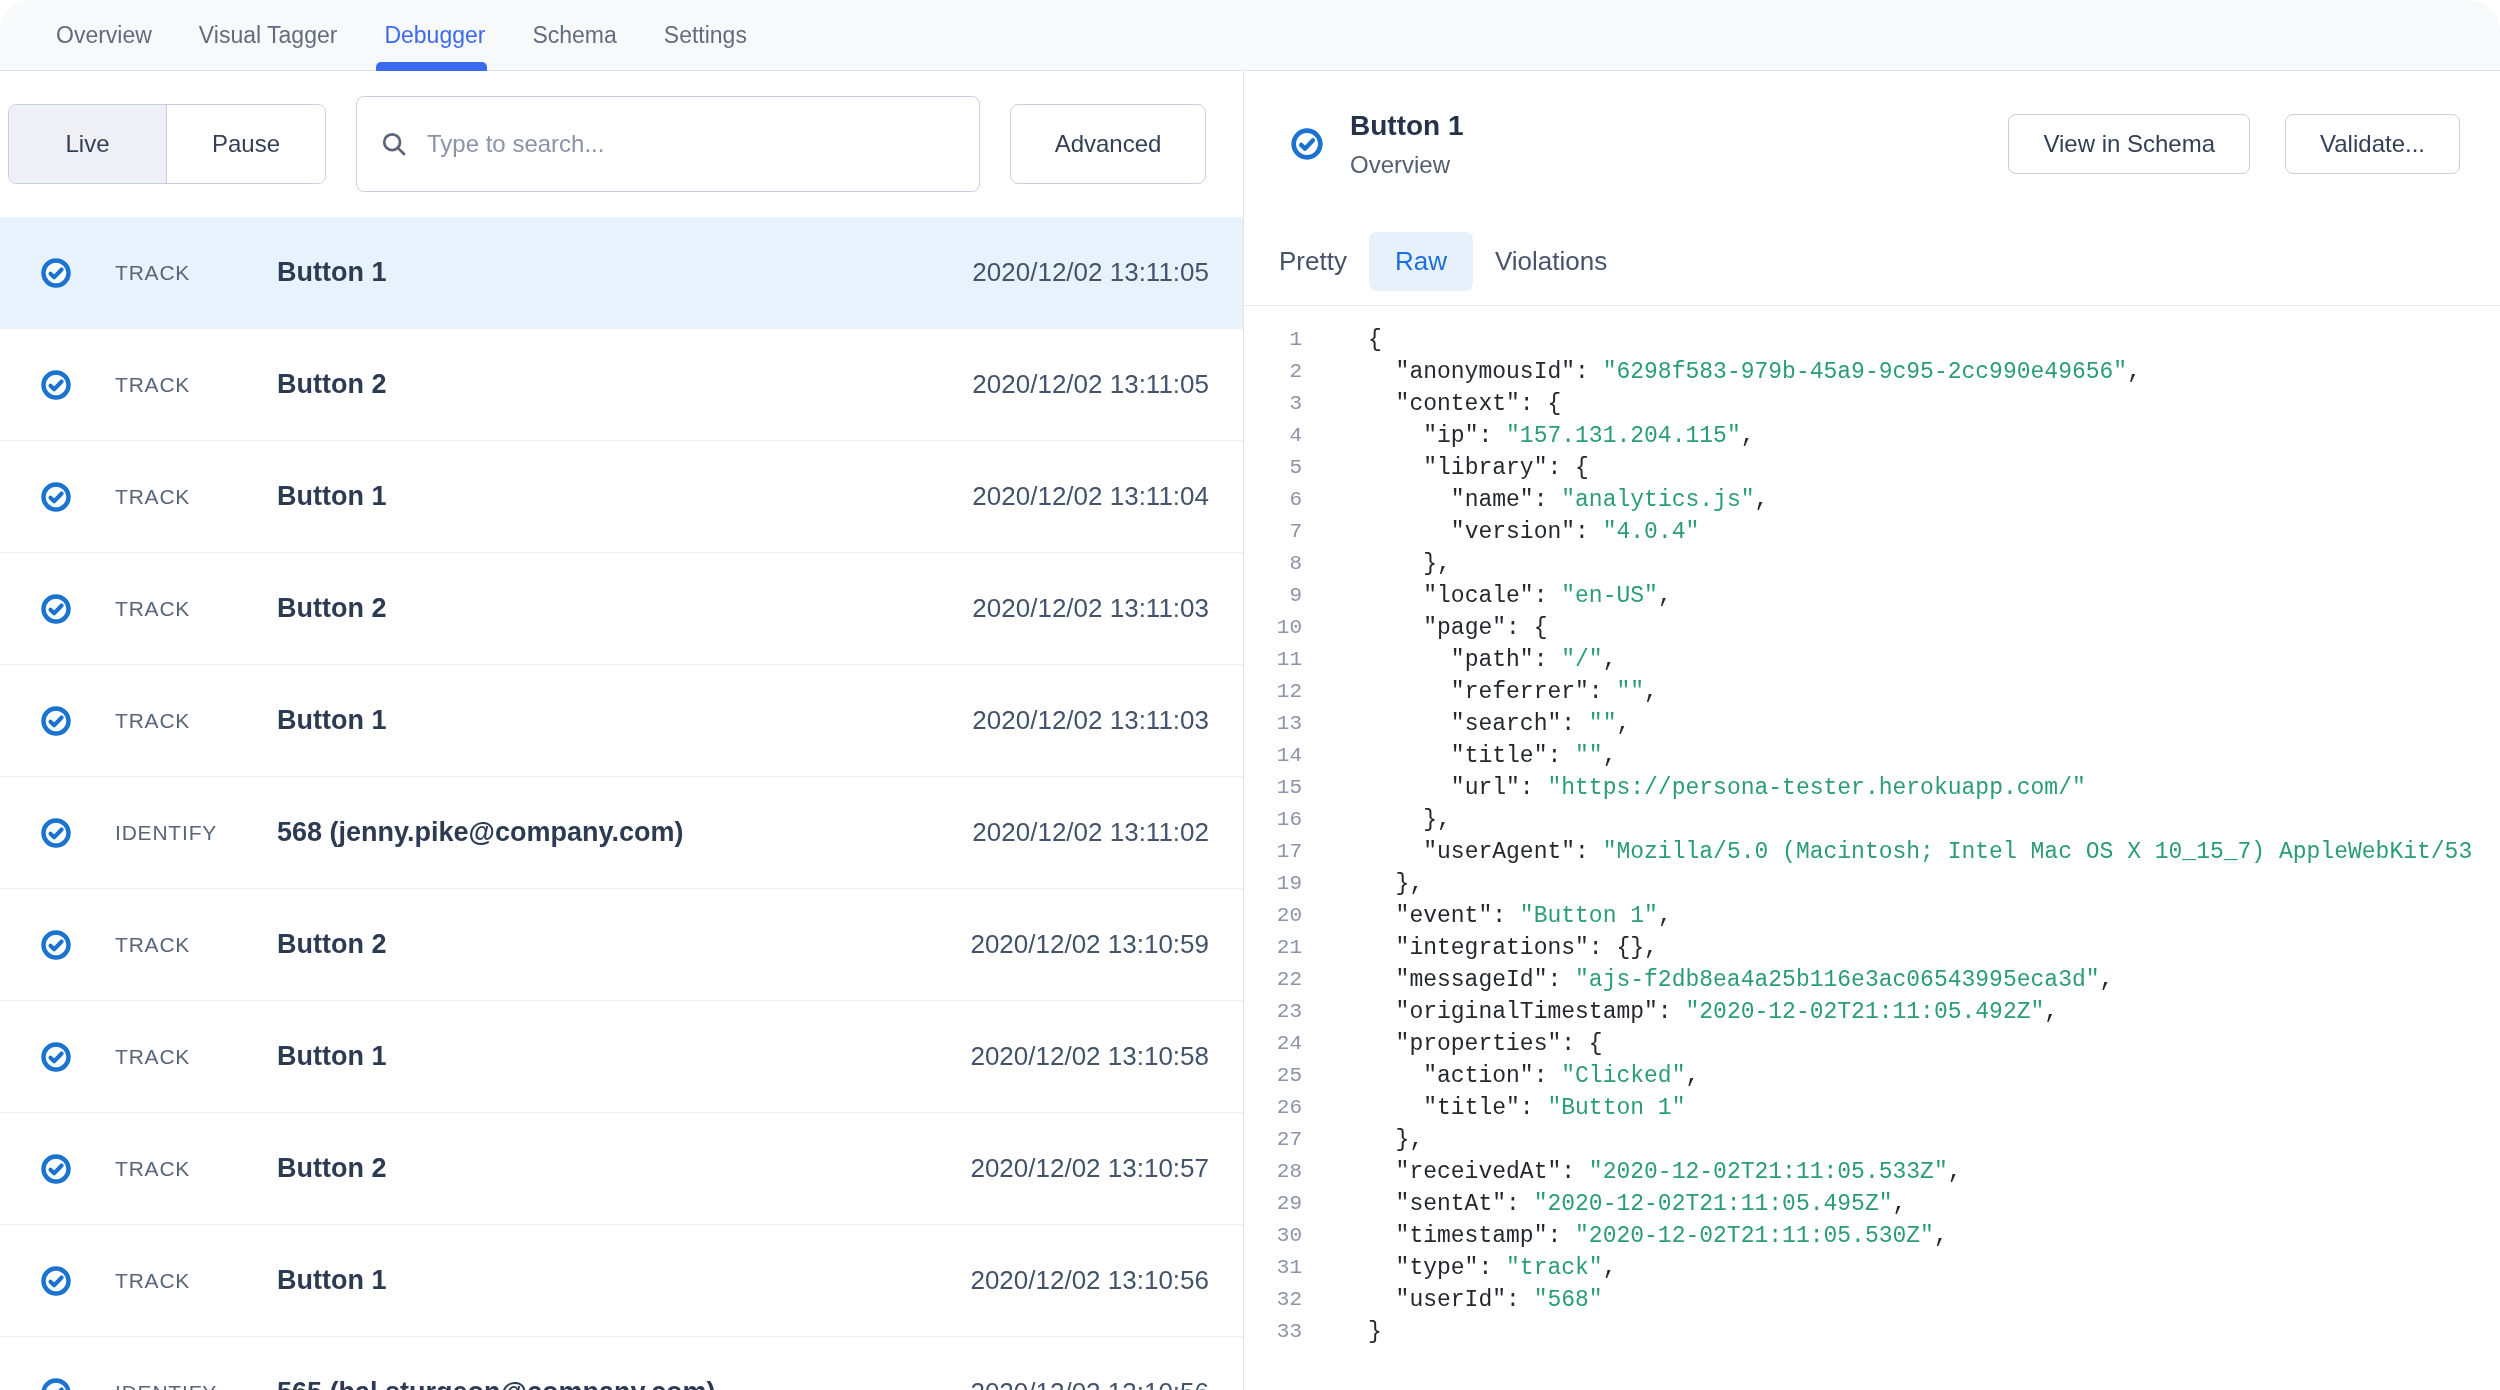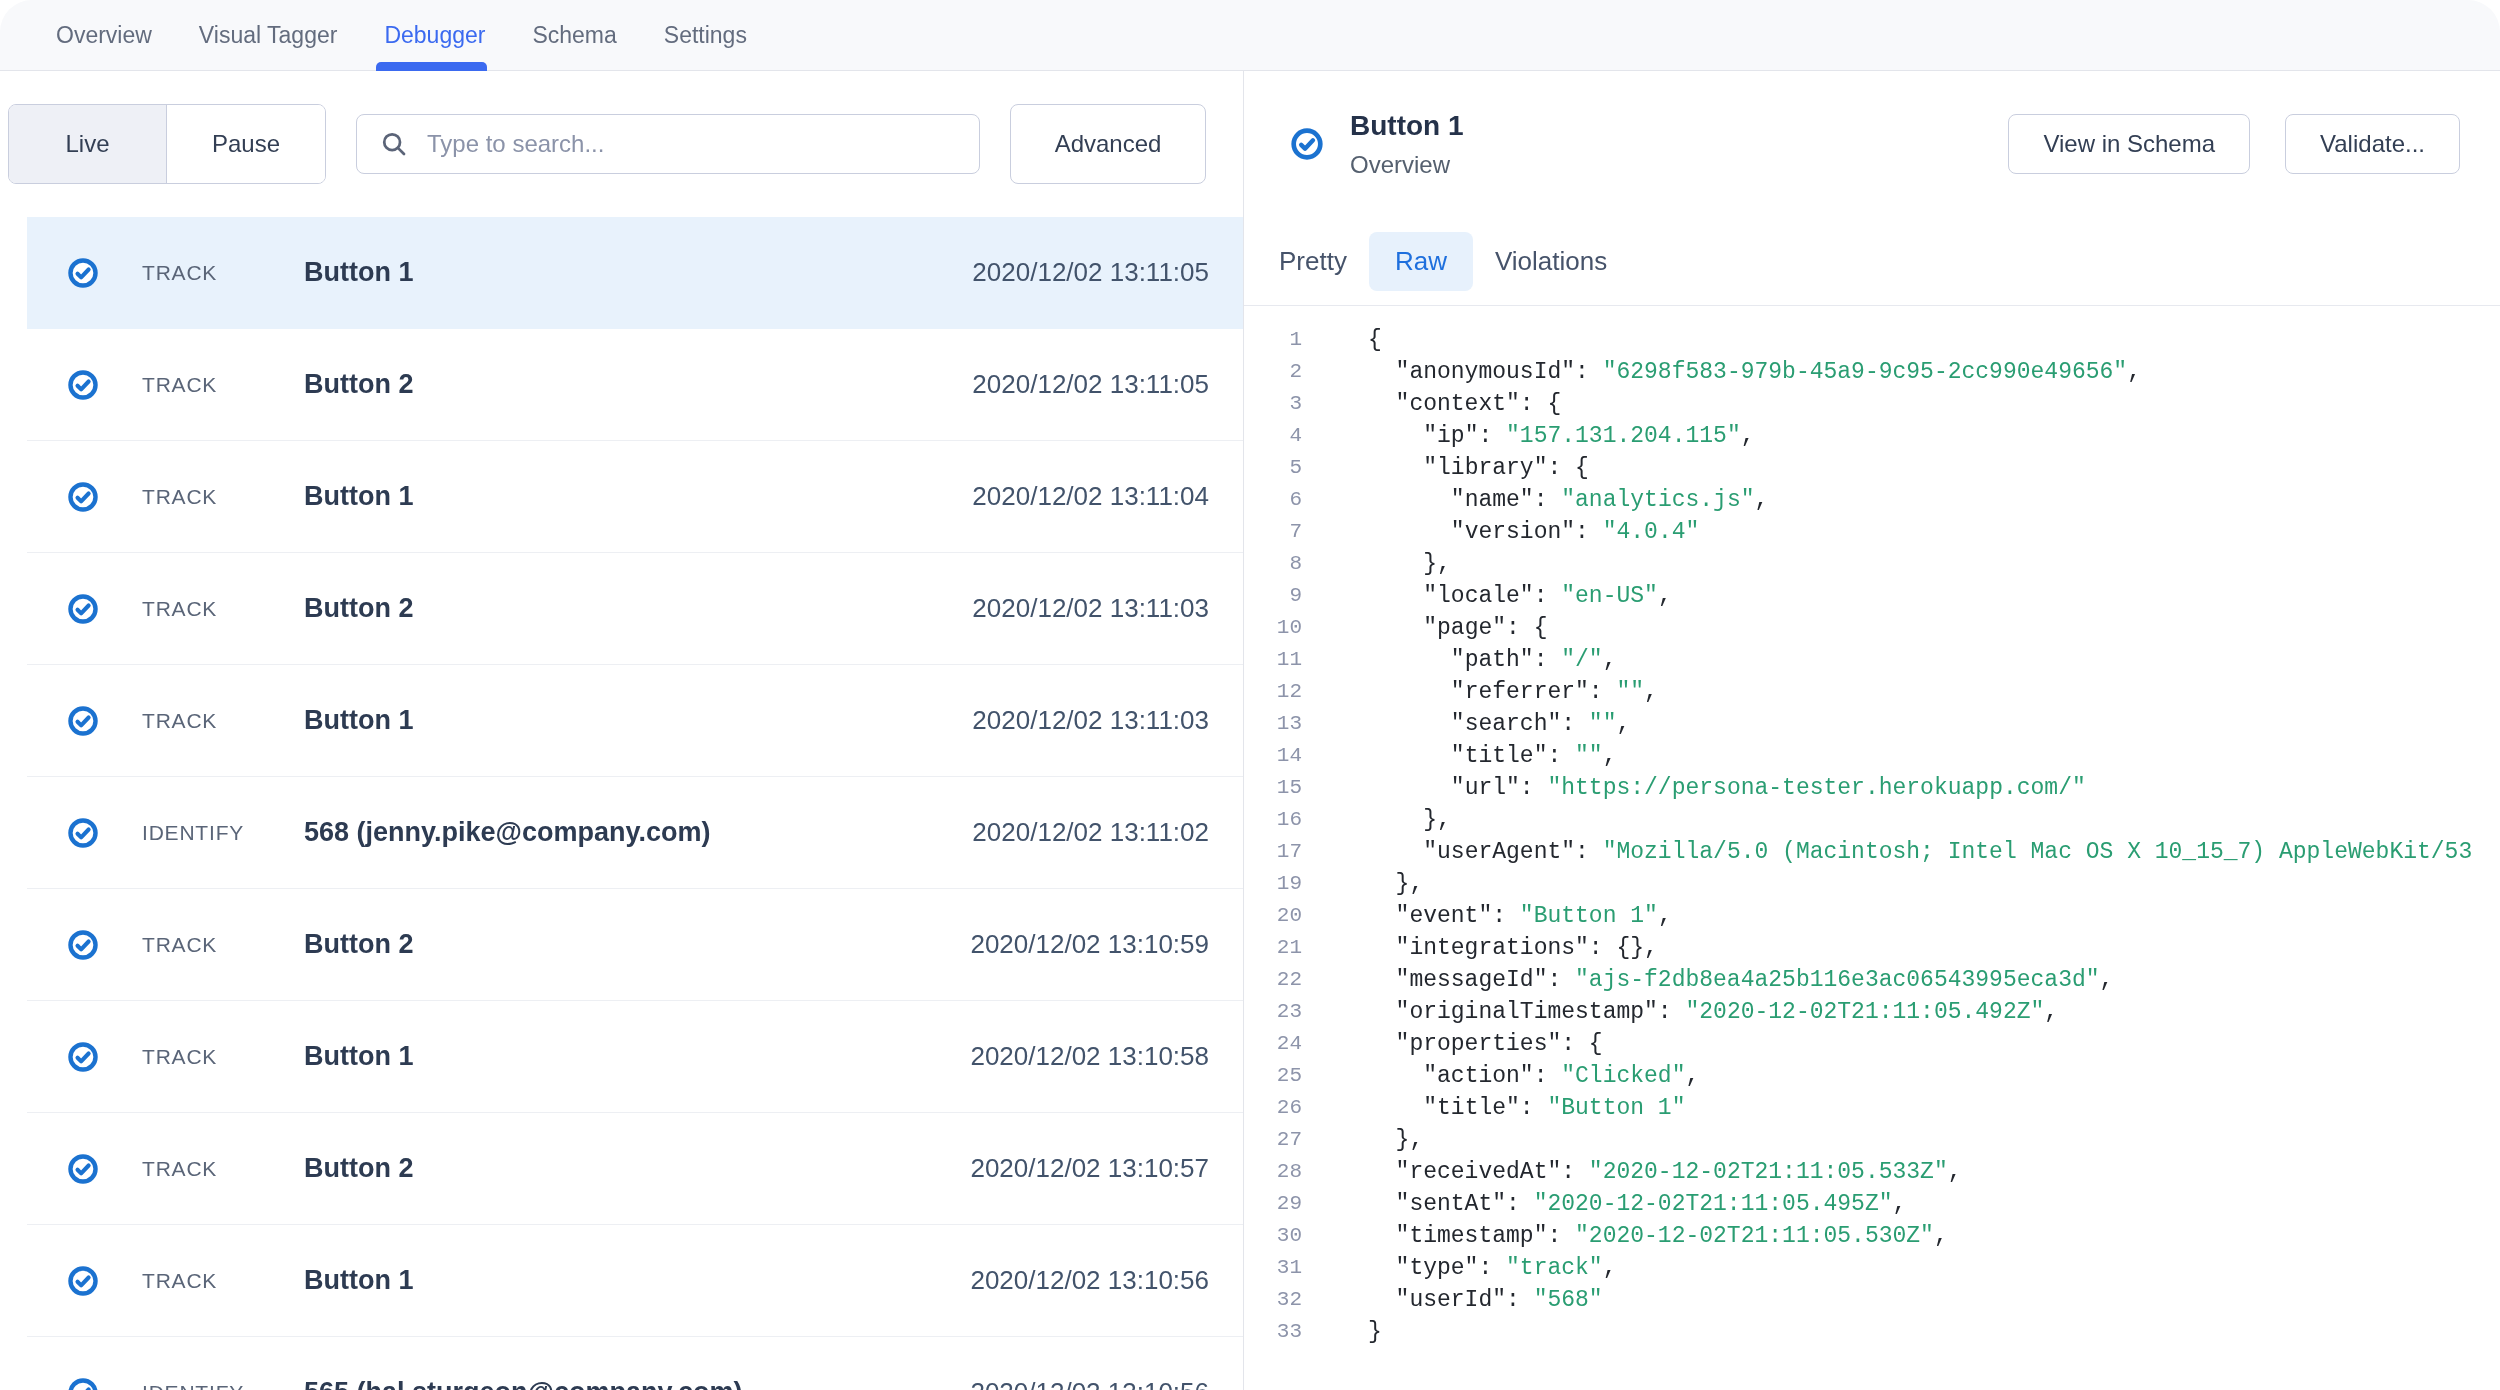--- a/index.html
+++ b/index.html
@@ -40,37 +40,37 @@
   .toolbar { height: 146px; flex: none; display: flex; align-items: center; padding: 0 37px 0 8px; gap: 30px; }
   .seg-control { display: flex; height: 80px; border: 1px solid #c9cede; border-radius: 8px; overflow: hidden; flex: none; background: #fff; }
   .seg-btn {
     width: 158px; display: flex; align-items: center; justify-content: center;
     font-size: 24px; color: #333f54; background: #fff; border: none; cursor: pointer;
     font-family: inherit;
   }
   .seg-btn.first { border-right: 1px solid #c9cede; }
   .seg-btn.active { background: #eef0f6; }
   .search-box {
-    flex: 1; height: 60px; border: 1px solid #c9cede; border-radius: 8px;
+    flex: 1; height: 96px; border: 1px solid #c9cede; border-radius: 8px;
     display: flex; align-items: center; padding: 0 22px; gap: 18px; background: #fff;
   }
   .search-box input {
     flex: 1; border: none; outline: none; font-size: 24px; color: #333f54;
     font-family: inherit; background: transparent;
   }
   .search-box input::placeholder { color: #8b93a9; }
   .advanced-btn {
     width: 196px; height: 80px; flex: none;
     border: 1px solid #c9cede; border-radius: 8px; background: #fff;
     font-size: 24px; color: #333f54; display: flex; align-items: center; justify-content: center;
     cursor: pointer; font-family: inherit;
   }
 
   
-  .event-list { flex: 1; overflow: hidden; padding-left: 27px; }
+  .event-list { flex: 1; overflow: hidden; }
   .event-row {
     height: 112px; display: flex; align-items: center;
     padding: 0 34px 0 40px; border-bottom: 1px solid #edeff3;
     background: #fff; cursor: pointer;
   }
   .event-row.selected { background: #e8f2fc; border-bottom-color: #e8f2fc; }
   .evt-icon { width: 32px; height: 32px; flex: none; display: flex; }
   .evt-type { margin-left: 43px; width: 162px; flex: none; font-size: 21px; letter-spacing: 0.8px; color: #5a6578; }
   .evt-name { flex: 1; font-size: 27px; font-weight: 700; color: #2d3b52; }
   .evt-time { font-size: 26px; color: #42536b; }

